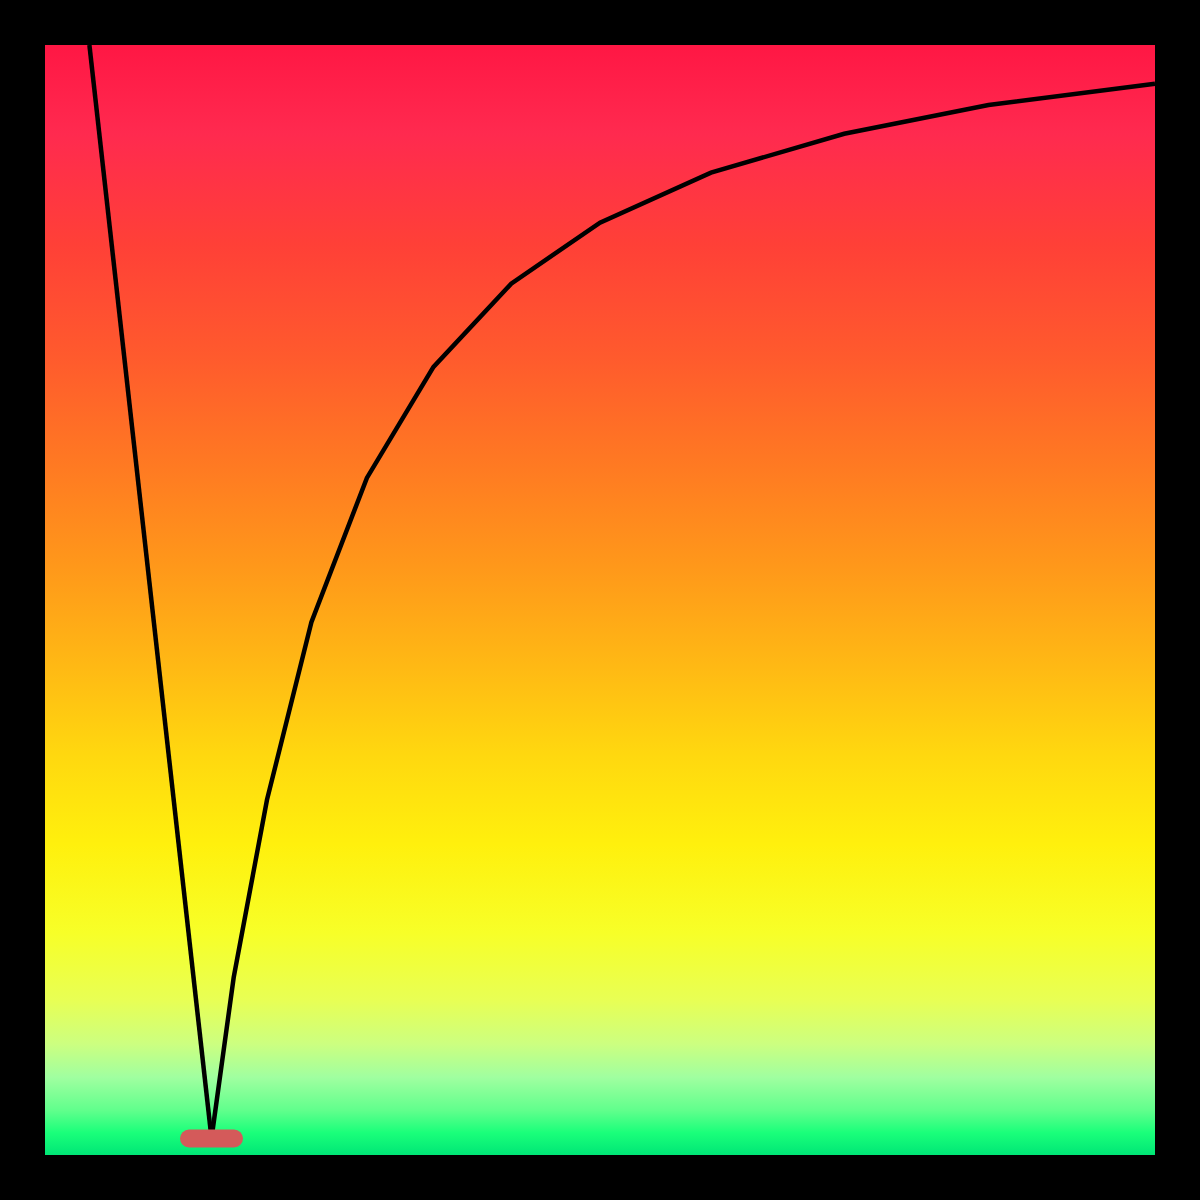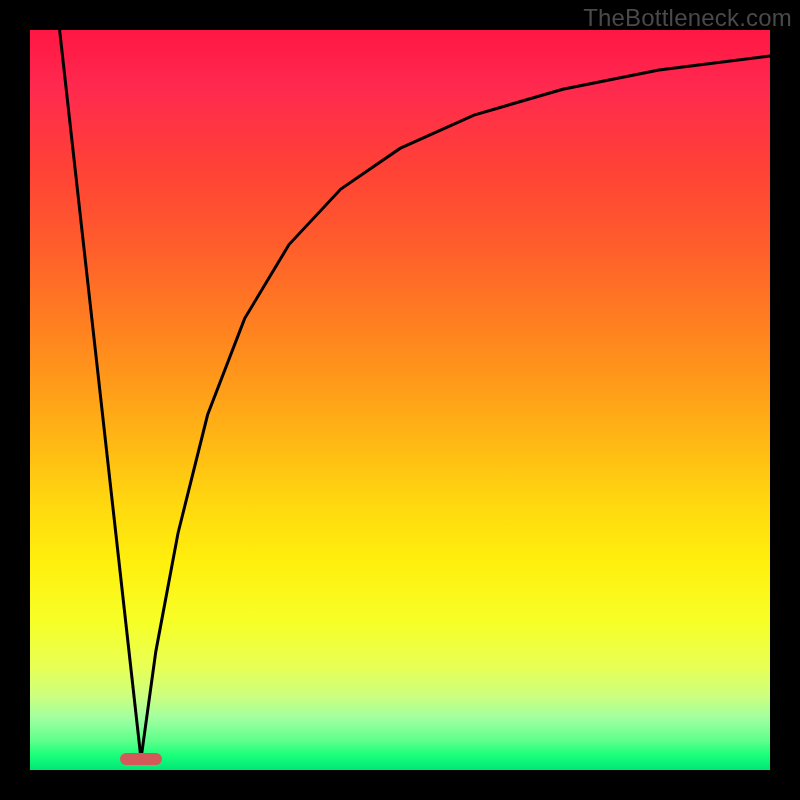--- a/index.html
+++ b/index.html
@@ -80,14 +80,13 @@
   <div class="framebg"></div>
   <div class="gradient-area"></div>
 
   <svg class="curves" viewBox="0 0 740 740" preserveAspectRatio="none">
     <path id="left-branch" fill="none" stroke="#000" stroke-width="3" d="M29.6 0.0 L111.0 728.9"></path>
     <path id="right-branch" fill="none" stroke="#000" stroke-width="3" d="M111.0 728.9 L125.8 621.6 L148.0 503.2 L177.6 384.8 L214.6 288.6 L259.0 214.6 L310.8 159.1 L370.0 118.4 L444.0 85.1 L532.8 59.2 L629.0 40.0 L740.0 25.9"></path>
   </svg>
 
   <div class="marker-pill" id="marker" style="left: 120px; top: 752.9px;"></div>
 
-  <div class="watermark">TheBottleneck.com</div>
 </div>
 
 </body></html>

